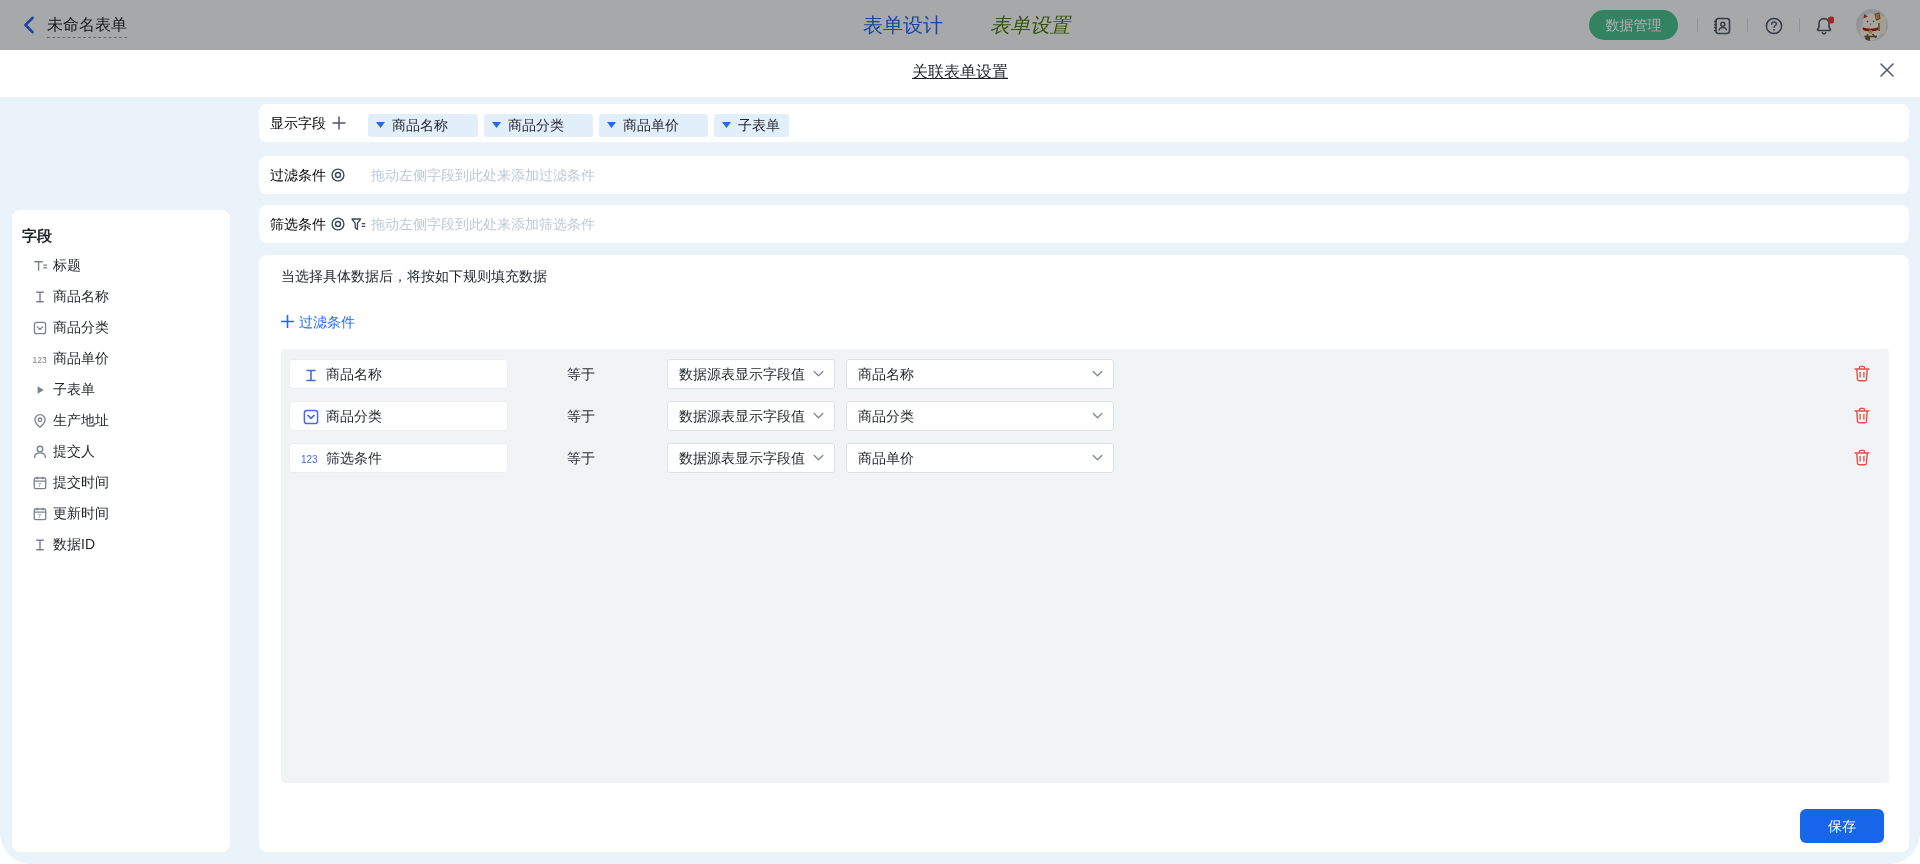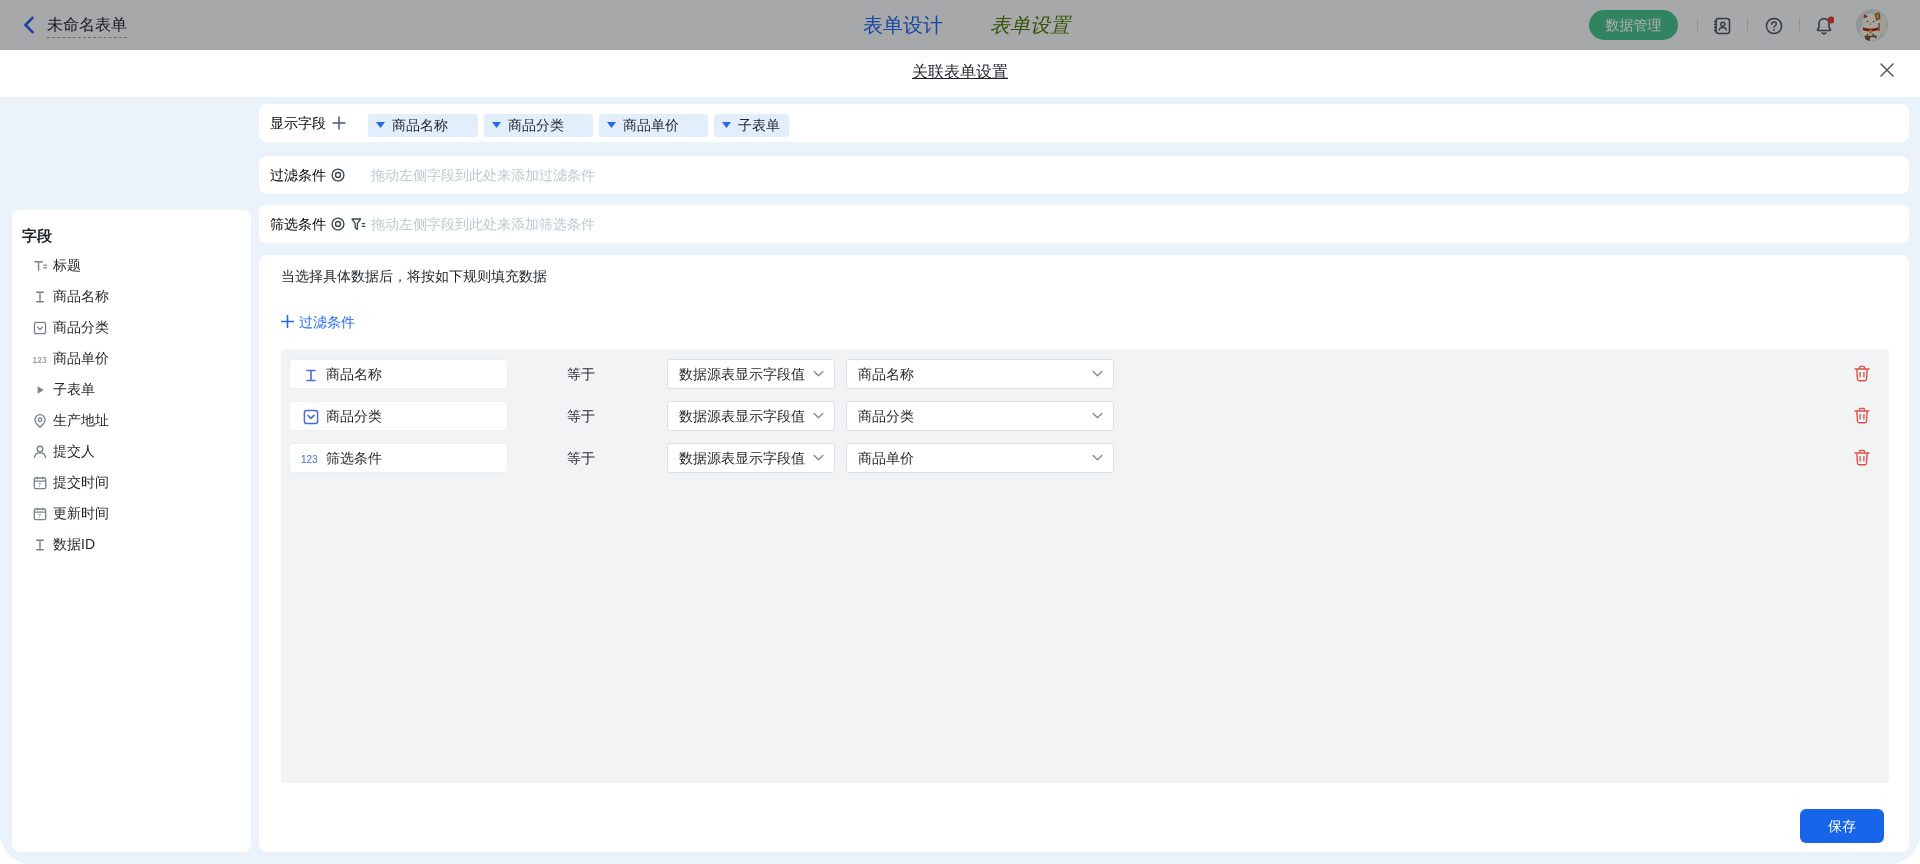--- a/index.html
+++ b/index.html
@@ -18,21 +18,21 @@
               color:#fff; font-size:14px; text-align:center; line-height:30px; }
   .tdiv { top:18px; width:1px; height:14px; background:#d8dadd; }
 
   
   #mhead { left:0; top:50px; width:1920px; height:47px; background:#fff; }
   #mtitle { left:0; top:50px; width:1920px; height:44px; line-height:44px; text-align:center; font-size:16px; color:#1f2329;text-decoration:underline; }
 
   
   .card { background:#fff; border-radius:8px; }
   #cardA { left:12px; top:104px; width:239px; height:94px; }
-  #cardB { left:12px; top:210px; width:239px; height:642px; }
+  #cardB { left:12px; top:210px; width:218px; height:642px; }
   .rcard { left:259px; width:1650px; height:38px; }
   #c1 { top:104px; } #c2 { top:156px; } #c3 { top:205px; }
   #c4 { left:259px; top:255px; width:1650px; height:597px; }
 
   .h15 { font-size:15px; font-weight:bold; color:#1f2329; }
   .bluelink { color:#3370ff; font-size:14px; }
   .srcrow { left:10px; top:46px; width:215px; height:29px; background:#f2f3f5; border-radius:4px; }
   .srcrow .txt { left:30px; top:0; height:29px; line-height:29px; font-size:14px; }
 
   .fitem { left:12px; width:239px; height:31px; }

